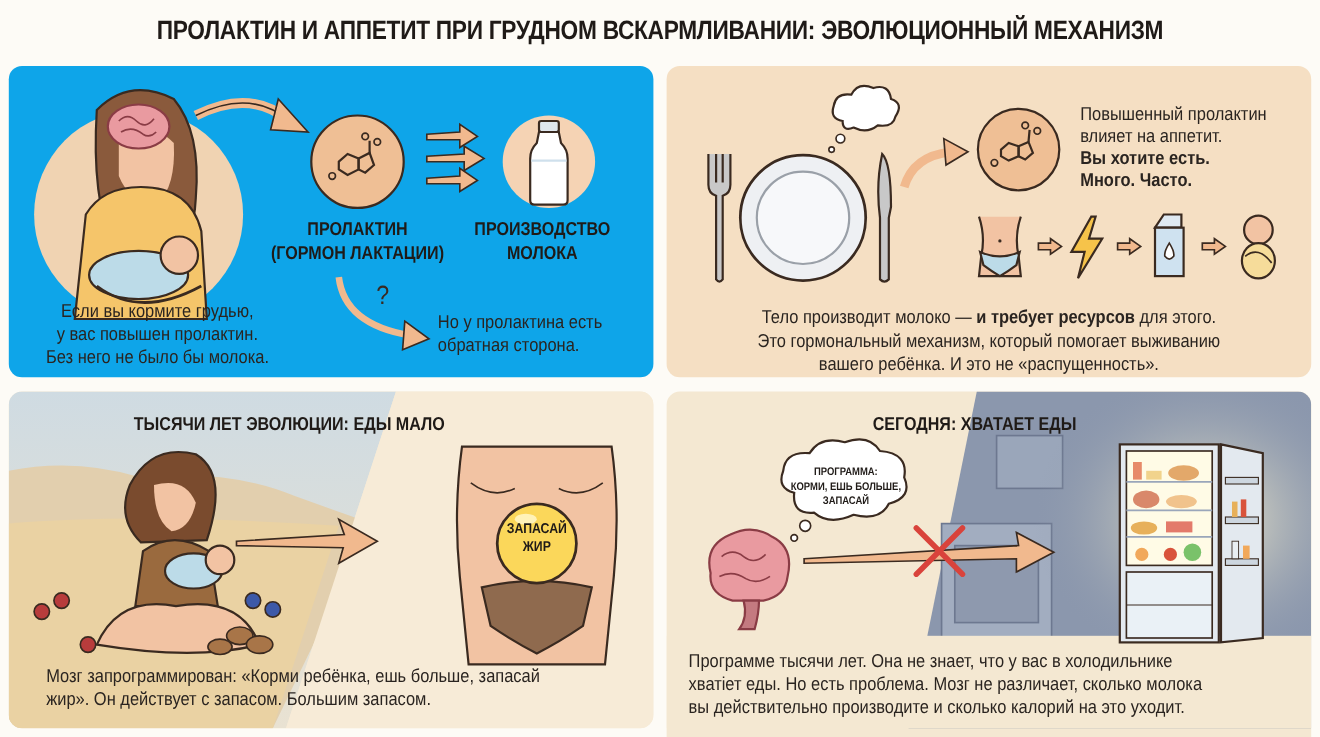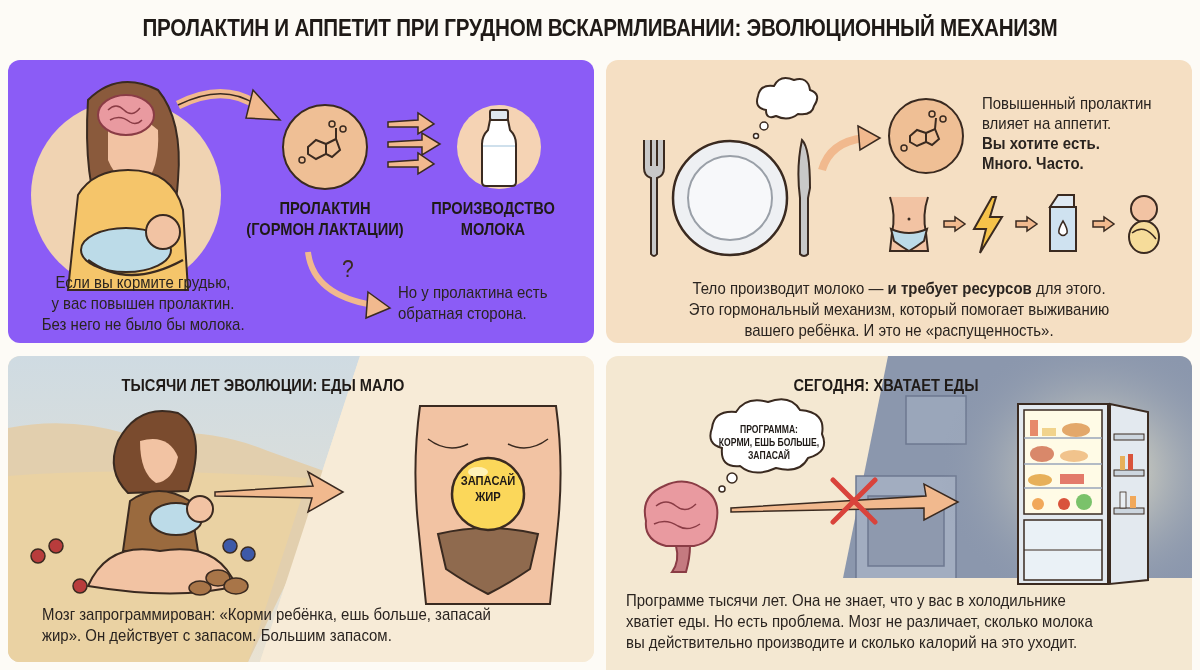--- a/index.html
+++ b/index.html
@@ -6,21 +6,21 @@
   html, body { width: 1200px; height: 670px; overflow: hidden; background: #fdfbf6; }
   body { font-family: "Liberation Sans", "DejaVu Sans", sans-serif; color: #1f1a17; position: relative; }
 
   .title {
     position: absolute; top: 14px; left: 0; width: 1200px; text-align: center;
     font-family: "Liberation Sans", sans-serif; font-weight: 700; font-size: 24px;
     letter-spacing: -0.3px; transform: scaleX(0.86); transform-origin: center; white-space: nowrap;
   }
 
   .panel { position: absolute; border-radius: 12px; overflow: hidden; }
-  #p1 { left: 8px; top: 60px; width: 586px; height: 283px; background: #8b5cf6; }
+  #p1 { left: 8px; top: 60px; width: 586px; height: 283px; background: #0ea5e9; }
   #p2 { left: 606px; top: 60px; width: 586px; height: 283px; background: #f5dfc3; }
   #p3 { left: 8px; top: 356px; width: 586px; height: 306px; background: #f6ead4; }
   #p4 { left: 606px; top: 356px; width: 586px; height: 378px; background: #f4e8d2; }
 
   .cap { position: absolute; font-size: 17px; line-height: 21px; color: #2a2420; transform: scaleX(0.88); transform-origin: left top; white-space: nowrap; }
   .cap.center { text-align: center; transform-origin: center top; }
   .bold { font-weight: 700; }
   .hdr { position: absolute; font-weight: 700; font-size: 17px; color: #1f1a17; transform: scaleX(0.86); transform-origin: center top; white-space: nowrap; text-align: center; }
 
   svg { position: absolute; overflow: visible; }

